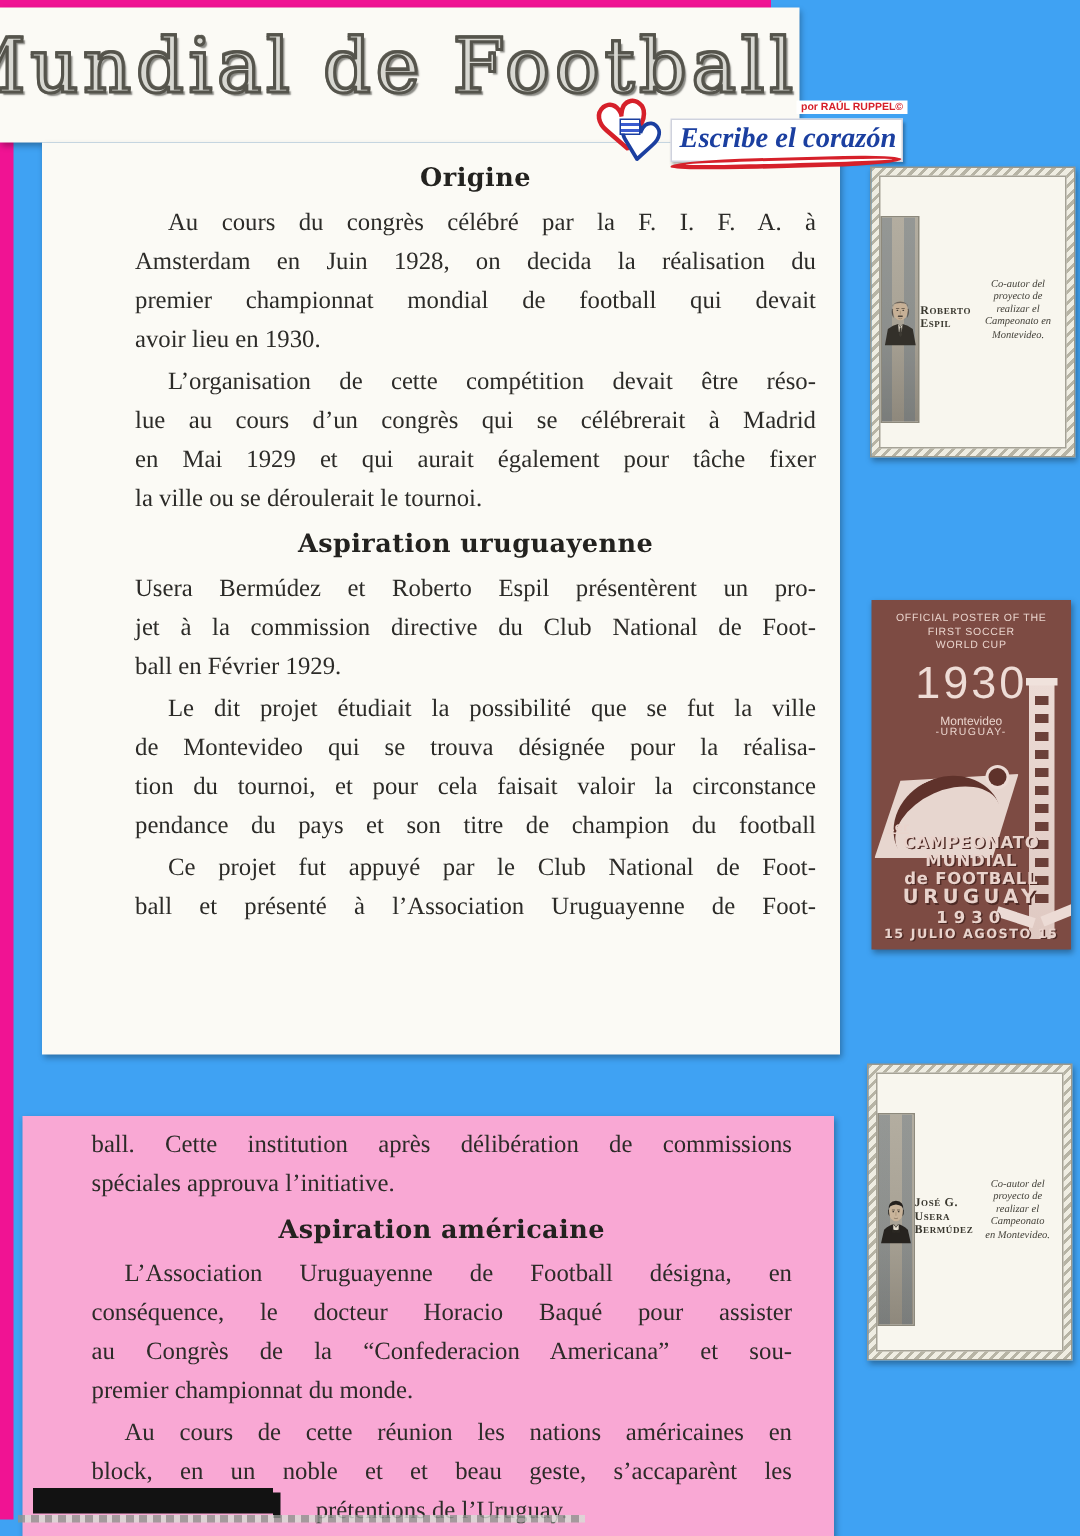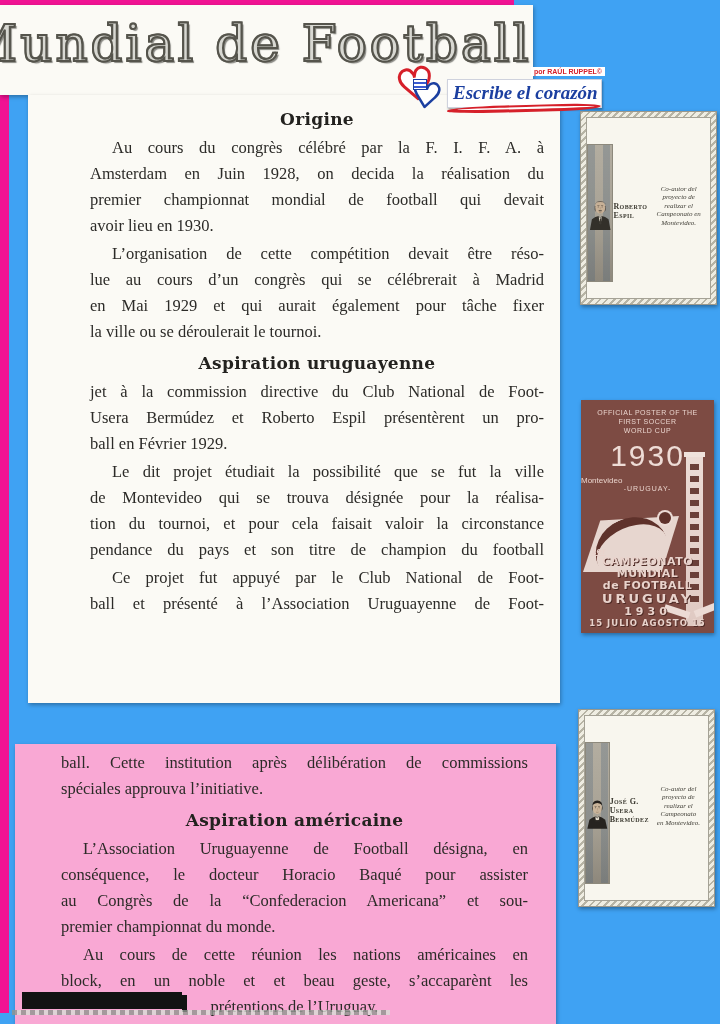--- a/index.html
+++ b/index.html
@@ -55,21 +55,21 @@
   .card-espil{left:580px;top:111px;width:137px;height:194px;}
   .card-espil .photo{height:136px;}
   .card-usera{left:578px;top:709px;width:137px;height:198px;}
   .card-usera .photo{height:140px;}
   
   .poster{position:absolute;left:581px;top:400px;width:133px;height:233px;overflow:hidden;
      background:var(--poster_maroon,#7d4b43);color:var(--poster_cream,#e9d3cc);
      box-shadow:1px 2px 4px rgba(0,0,0,.35);font-family:"Liberation Sans",sans-serif;}
   .p-head{margin-top:8px;text-align:center;font-size:7px;line-height:9px;letter-spacing:.5px;}
   .p-year{text-align:center;font-size:30px;font-weight:normal;letter-spacing:2px;margin-top:4px;color:#eedcd6;}
-  .p-city{text-align:left;font-size:8px;margin-top:3px;}
+  .p-city{text-align:center;font-size:8px;margin-top:3px;}
   .p-country{text-align:center;font-size:7px;letter-spacing:1px;}
   .p-tower{position:absolute;right:11px;top:56px;width:17px;height:170px;background:linear-gradient(180deg,#ecdbd5,#dfc9c2);}
   .p-tower .win{position:absolute;left:4px;top:8px;width:9px;height:140px;
      background:repeating-linear-gradient(180deg,rgba(94,48,41,.9) 0 6px,rgba(0,0,0,0) 6px 12px);}
   .p-tower .cap{position:absolute;left:-2px;top:-4px;width:21px;height:5px;background:#f0e2dc;}
   .p-fin{position:absolute;width:26px;height:7px;background:#ecdbd5;}
   .p-fin.l{right:24px;top:208px;transform:rotate(18deg);}
   .p-fin.r{right:-6px;top:206px;transform:rotate(-22deg);}
   .p-field{position:absolute;left:2px;top:116px;width:96px;height:56px;background:#e7d6cf;
      clip-path:polygon(0 100%,18% 8%,100% 0,82% 100%);}
@@ -111,22 +111,22 @@
         <div class="line last">avoir lieu en 1930.</div>
       </div>
       <div class="para">
         <div class="line indent">L’organisation de cette compétition devait être réso-</div>
         <div class="line">lue au cours d’un congrès qui se célébrerait à Madrid</div>
         <div class="line">en Mai 1929 et qui aurait également pour tâche fixer</div>
         <div class="line last">la ville ou se déroulerait le tournoi.</div>
       </div>
       <div class="heading">Aspiration uruguayenne</div>
       <div class="para">
+        <div class="line">Usera Bermúdez et Roberto Espil présentèrent un pro-</div>
         <div class="line">jet à la commission directive du Club National de Foot-</div>
-        <div class="line">Usera Bermúdez et Roberto Espil présentèrent un pro-</div>
         <div class="line last">ball en Février 1929.</div>
       </div>
       <div class="para">
         <div class="line indent">Le dit projet étudiait la possibilité que se fut la ville</div>
         <div class="line">de Montevideo qui se trouva désignée pour la réalisa-</div>
         <div class="line">tion du tournoi, et pour cela faisait valoir la circonstance</div>
         <div class="line">pendance du pays et son titre de champion du football</div>
       </div>
       <div class="para">
         <div class="line indent">Ce projet fut appuyé par le Club National de Foot-</div>

